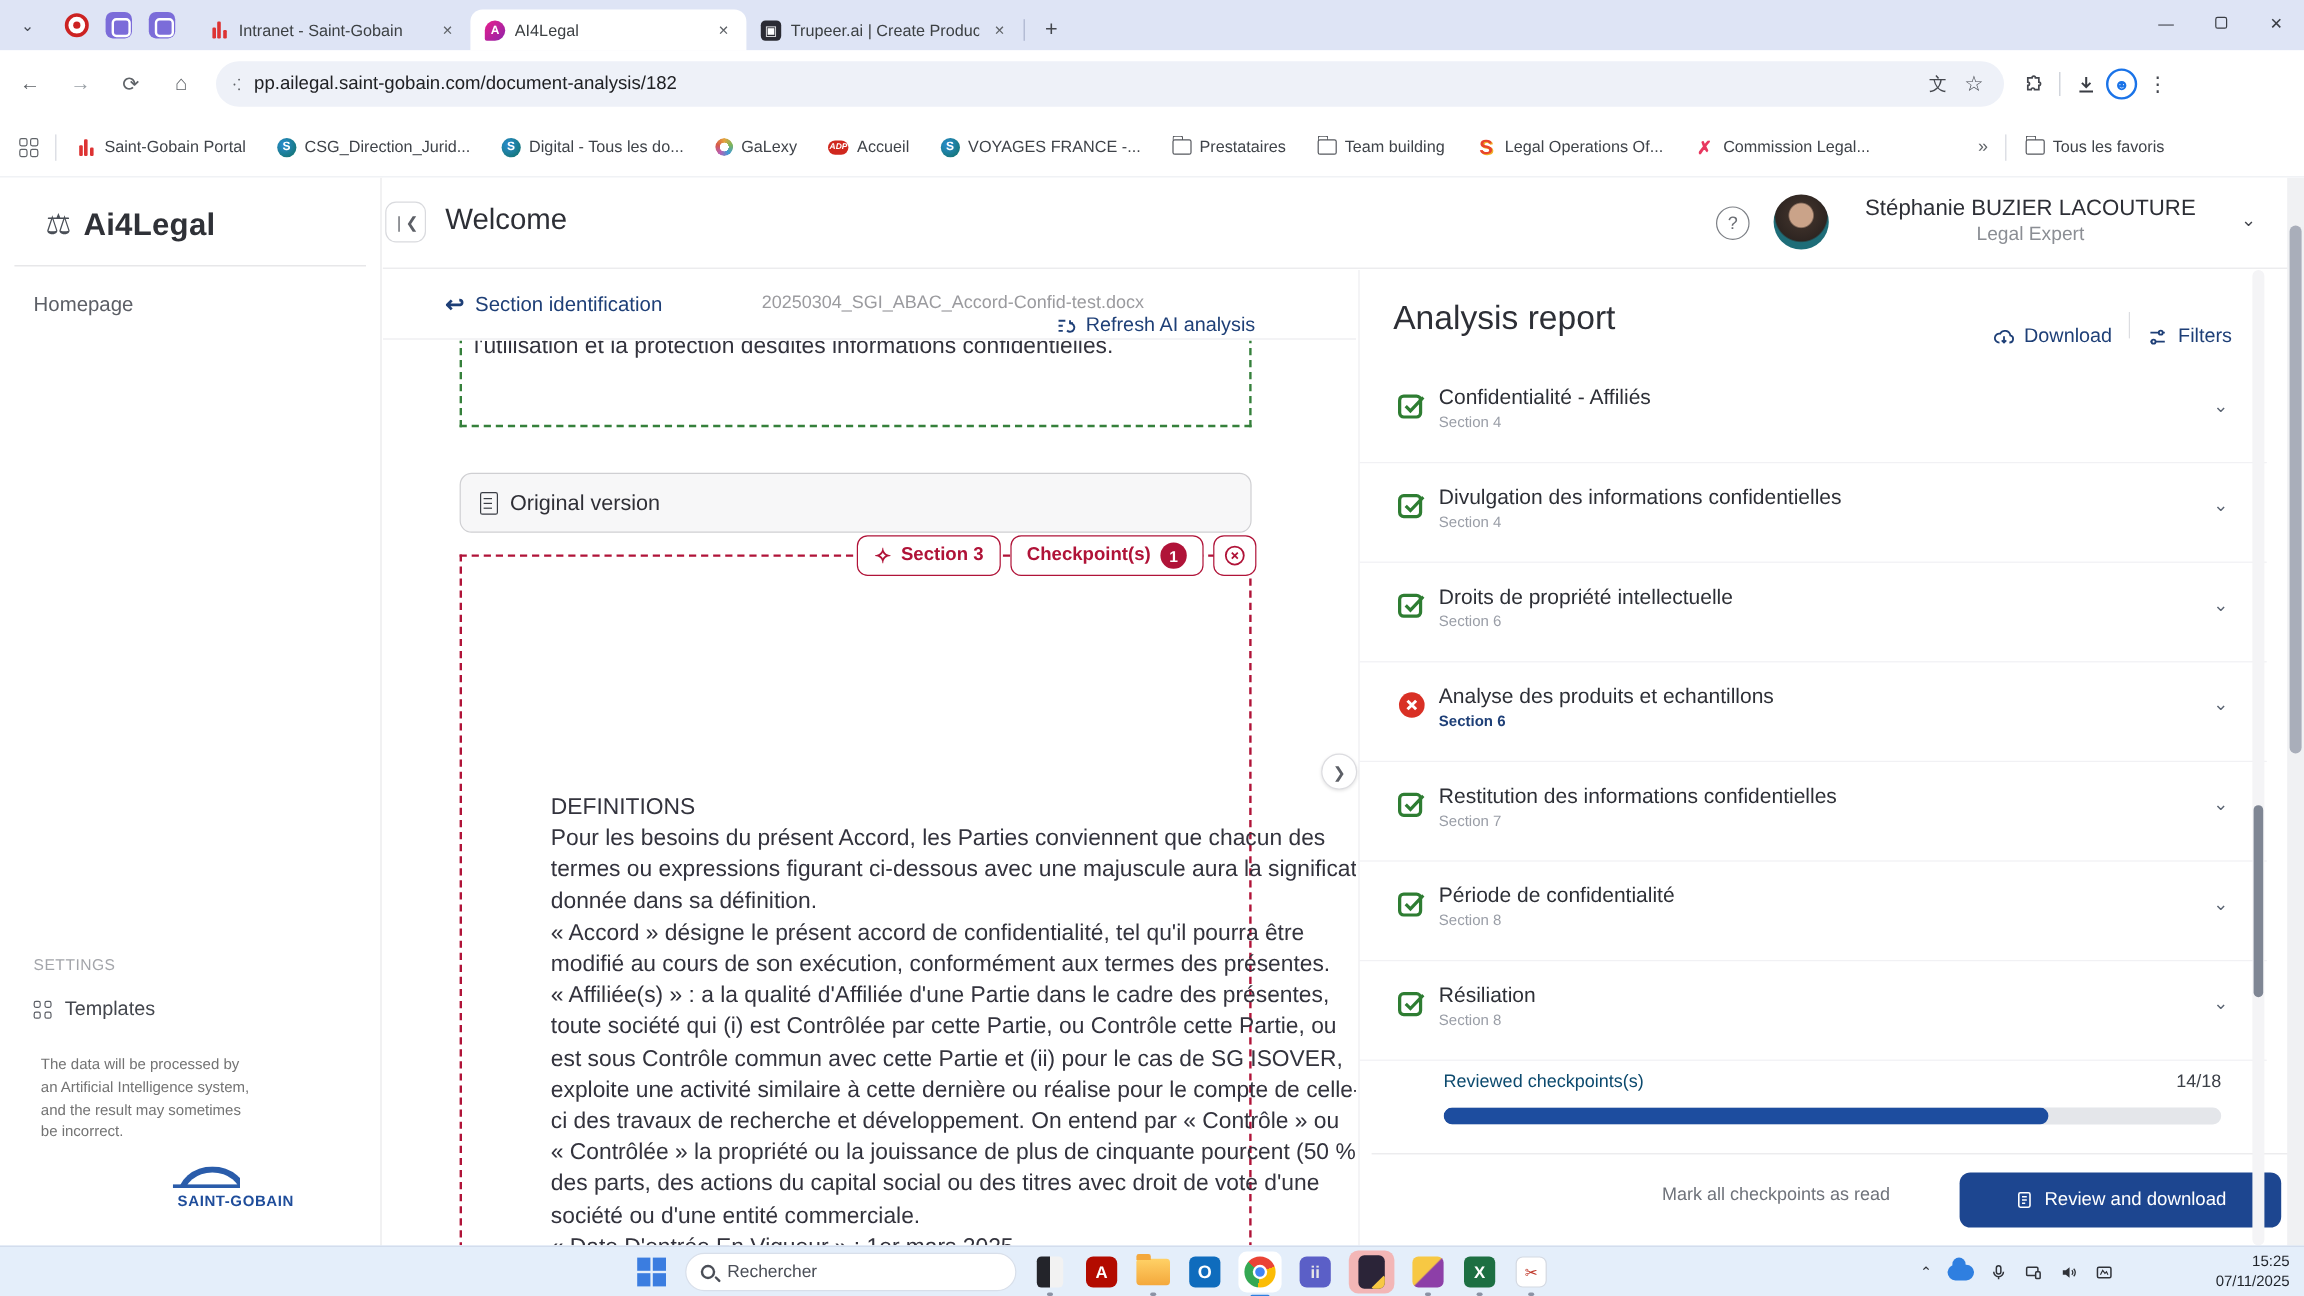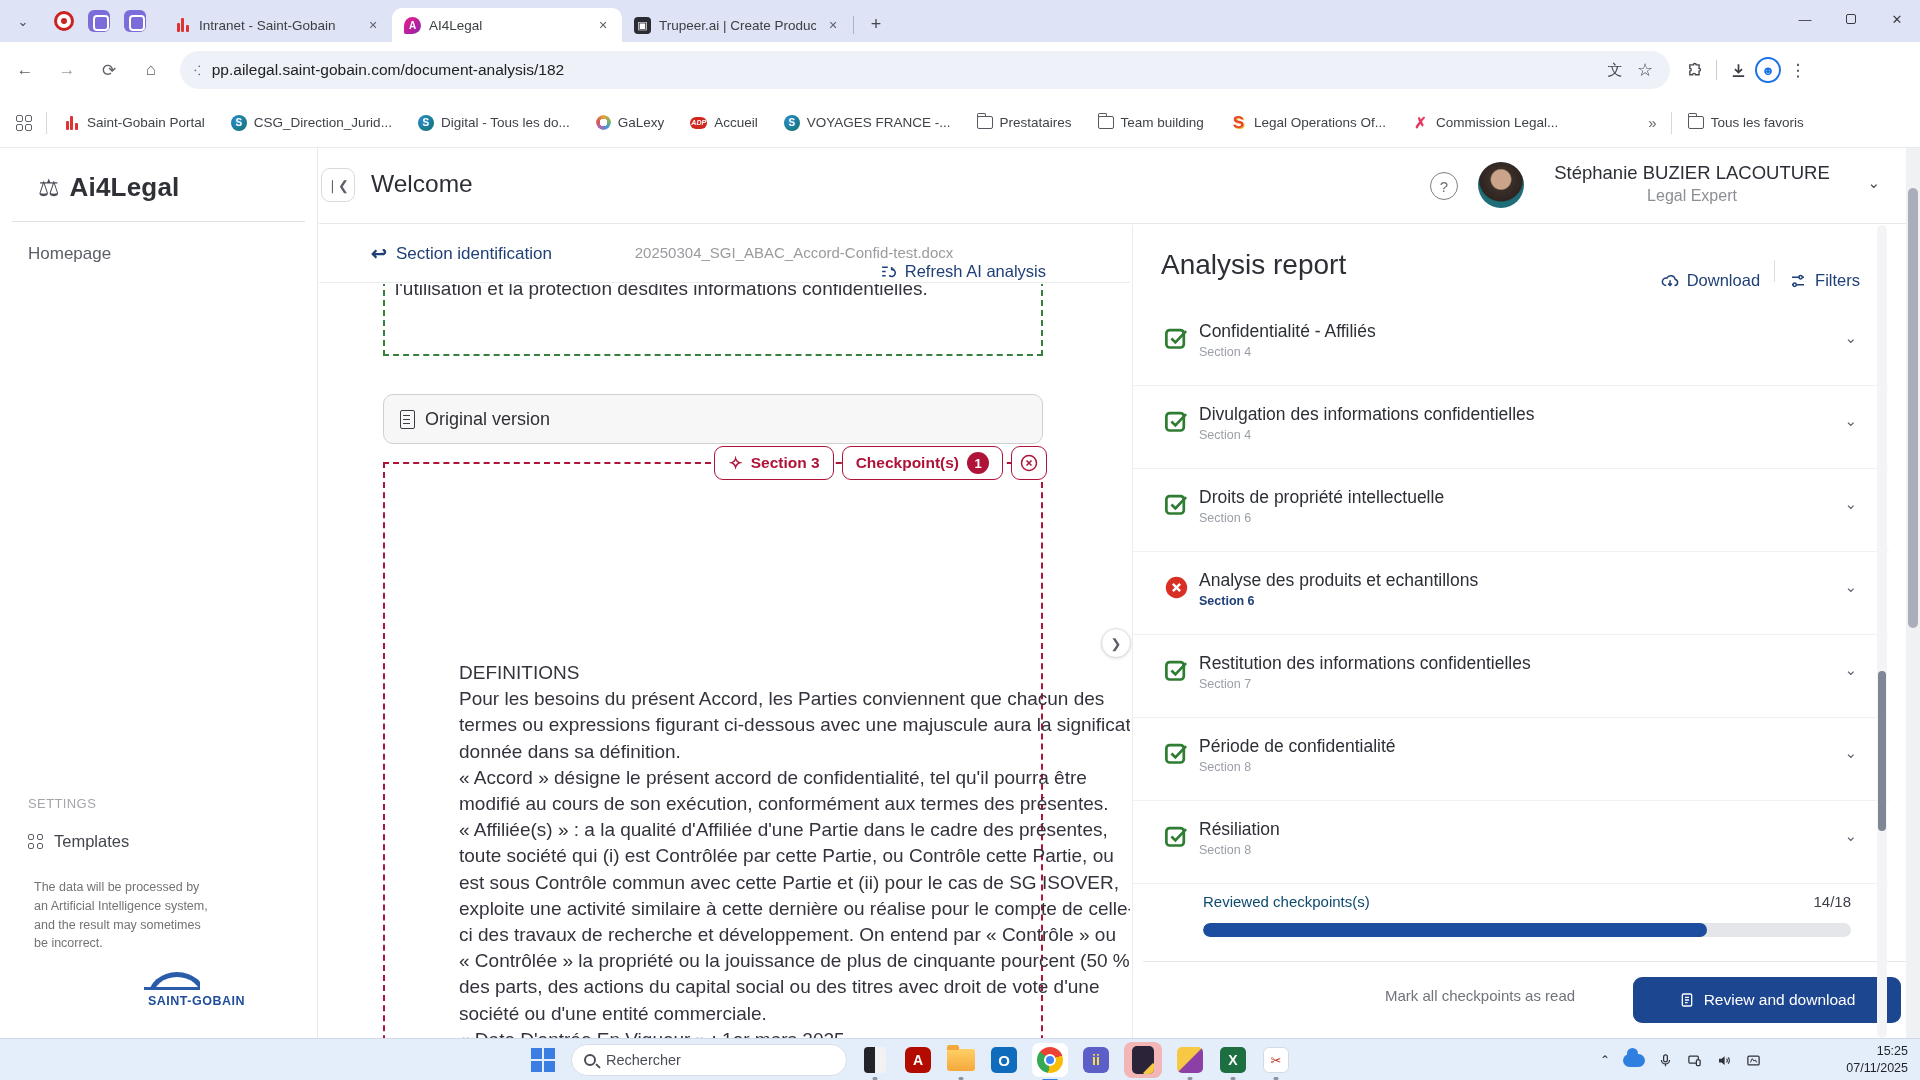--- a/index.html
+++ b/index.html
@@ -149,21 +149,21 @@
   .mag { width:12px; height:12px; border:2px solid #4a4e57; border-radius:50%; position:relative; flex:none;}
   .mag::after { content:""; position:absolute; left:9px; top:9px; width:6px; height:2px; background:#4a4e57; transform:rotate(45deg); border-radius:1px;}
   .ic-note { width:22px; height:26px; background:linear-gradient(90deg,#23242a 50%,#f2f2f2 50%); border-radius:4px; }
   .ic-pdf { width:26px; height:26px; background:#b30b00; border-radius:6px; color:#fff; font-size:14px; font-weight:bold; display:flex; align-items:center; justify-content:center;}
   .ic-folder { width:28px; height:22px; background:linear-gradient(#ffd166,#f4a83c); border-radius:3px; position:relative;}
   .ic-folder::before { content:""; position:absolute; left:0; top:-4px; width:12px; height:5px; background:#f4a83c; border-radius:2px 2px 0 0;}
   .ic-outlook { width:26px; height:26px; background:#0f6cbd; border-radius:5px; color:#fff; font-weight:bold; font-size:15px; display:flex; align-items:center; justify-content:center;}
   .chrome-wrap { background:#fff; border-radius:7px; width:36px; height:34px; }
   .ic-chrome { width:26px; height:26px; border-radius:50%; background:conic-gradient(from -50deg,#ea4335 0 33%,#fbbc05 0 66%,#34a853 0 100%); position:relative;}
   .ic-chrome::after { content:""; position:absolute; left:7px; top:7px; width:12px; height:12px; border-radius:50%; background:#4285f4; border:2.5px solid #fff; box-sizing:border-box;}
-  .ic-teams { width:26px; height:26px; background:#5b5fc7; border-radius:6px; color:#fde047; font-weight:bold; font-size:14px; display:flex; align-items:center; justify-content:center;}
+  .ic-teams { width:26px; height:26px; background:#5b5fc7; border-radius:6px; color:#e5e5e5; font-weight:bold; font-size:14px; display:flex; align-items:center; justify-content:center;}
   .pink-wrap { background:#f3b6b6; border-radius:8px; width:38px; height:36px; }
   .ic-clip { width:22px; height:28px; background:#2b2438; border-radius:5px; position:relative; overflow:hidden;}
   .ic-clip::after { content:""; position:absolute; right:-6px; bottom:-6px; width:14px; height:14px; background:#f7c843; transform:rotate(45deg);}
   .ic-power { width:26px; height:26px; background:linear-gradient(135deg,#f7c843 48%,#8d3fa8 52%); border-radius:5px; }
   .ic-excel { width:26px; height:26px; background:#1d6f42; border-radius:5px; color:#fff; font-weight:bold; font-size:14px; display:flex; align-items:center; justify-content:center;}
   .ic-snip { width:26px; height:26px; background:#fff; border-radius:6px; border:1px solid #d4d9e2; color:#c0392b; font-size:13px; display:flex; align-items:center; justify-content:center;}
   .tb-tray { position:absolute; right:158px; top:0; height:42px; display:flex; align-items:center; gap:13px; color:#2f3238; }
   .cloud { width:22px; height:13px; background:#2f7fe0; border-radius:8px; position:relative;}
   .cloud::before{ content:""; position:absolute; left:4px; top:-6px; width:11px; height:11px; background:#2f7fe0; border-radius:50%;}
   .tb-clock { position:absolute; right:12px; top:4px; text-align:right; font-size:12.5px; color:#1f2329; line-height:1.35; }

